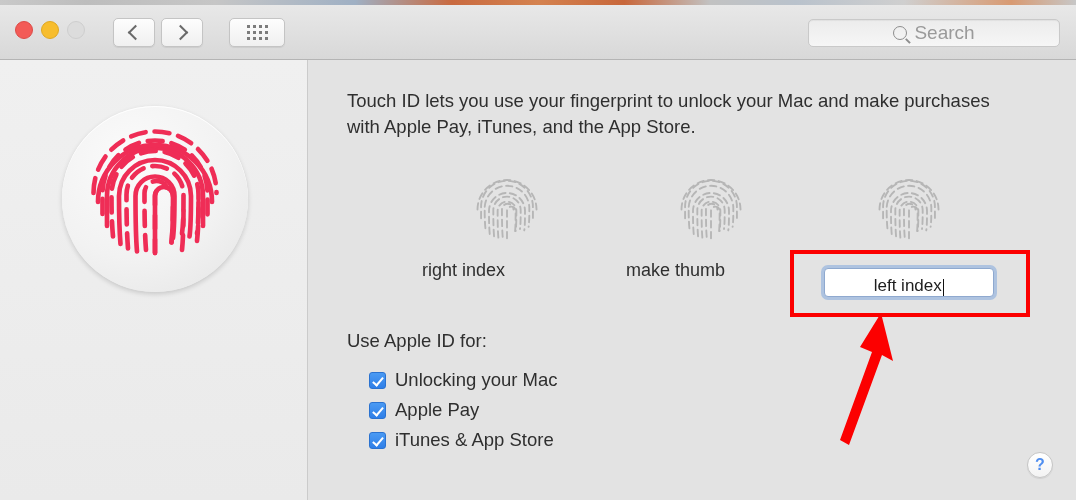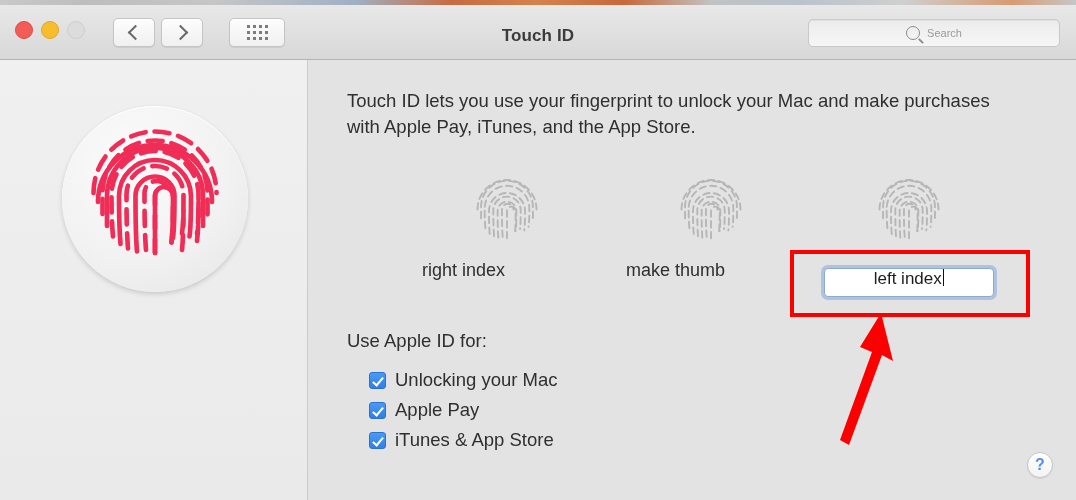--- a/index.html
+++ b/index.html
@@ -139,21 +139,21 @@
   }
   .mag::after {
     content: "";
     position: absolute;
     right: -5px; bottom: -3px;
     width: 6px; height: 1.8px;
     background: #8d8d8d;
     transform: rotate(45deg);
   }
   .search-placeholder {
-    font-size: 11px;
+    font-size: 19px;
     color: #9a9a9a;
   }
 
   
   .sidebar {
     position: absolute;
     left: 0; top: 60px;
     width: 308px; height: 440px;
     background: linear-gradient(to bottom, #f0f0f0, #eaeaea);
     border-right: 1px solid #cbcbcb;
@@ -223,21 +223,21 @@
     width: 170px;
   }
   .name-field {
     width: 170px; height: 29px;
     box-sizing: border-box;
     border-radius: 4px;
     background: #ffffff;
     border: 1px solid #8fa9cf;
     box-shadow: 0 0 0 3px rgba(100,150,220,0.42);
     display: flex;
-    align-items: flex-start;
+    align-items: flex-end;
     justify-content: center;
     position: relative;
   }
   .name-field .val {
     font-size: 17px;
     color: #1d1d1d;
   }
   .caret {
     display: inline-block;
     width: 1.5px;
@@ -356,21 +356,20 @@
           <i></i>
           <i></i>
           <i></i>
         <i></i>
           <i></i>
           <i></i>
           <i></i>
       </span>
     </div>
 
-    <div class="win-title">Touch ID</div>
 
     <div class="search-field">
       <span class="search-inner">
         <span class="mag"></span>
         <span class="search-placeholder">Search</span>
       </span>
     </div>
   </div>
 
   <div class="sidebar">

